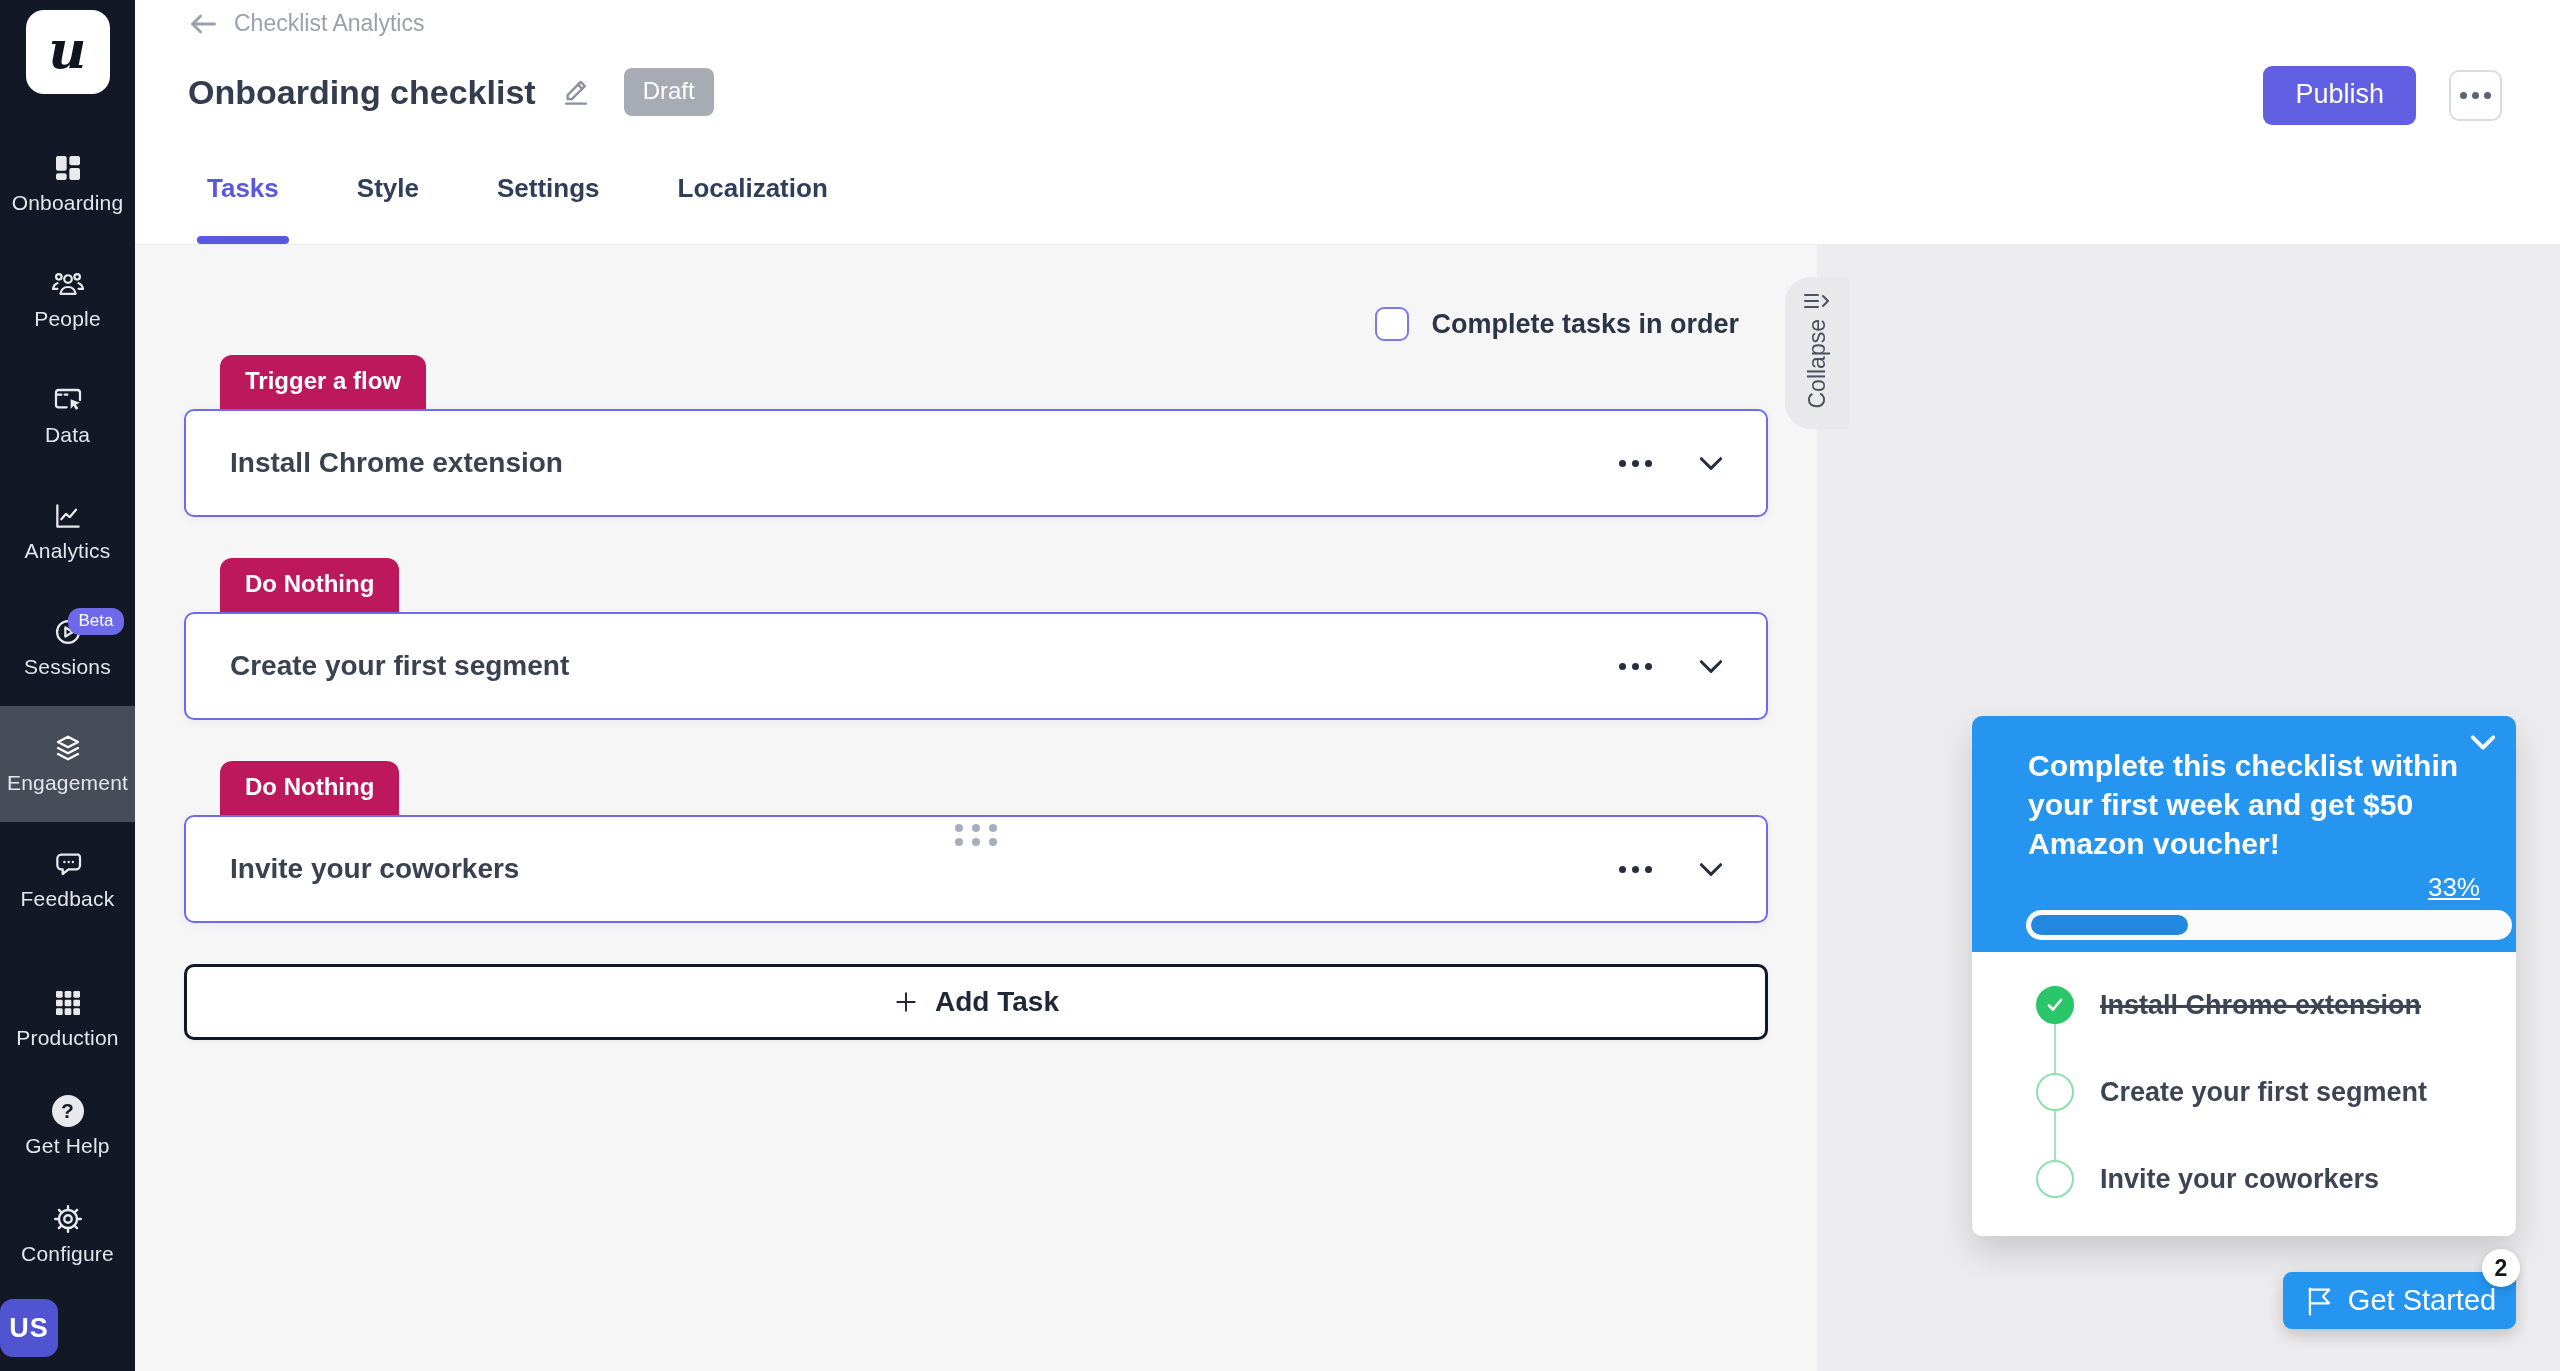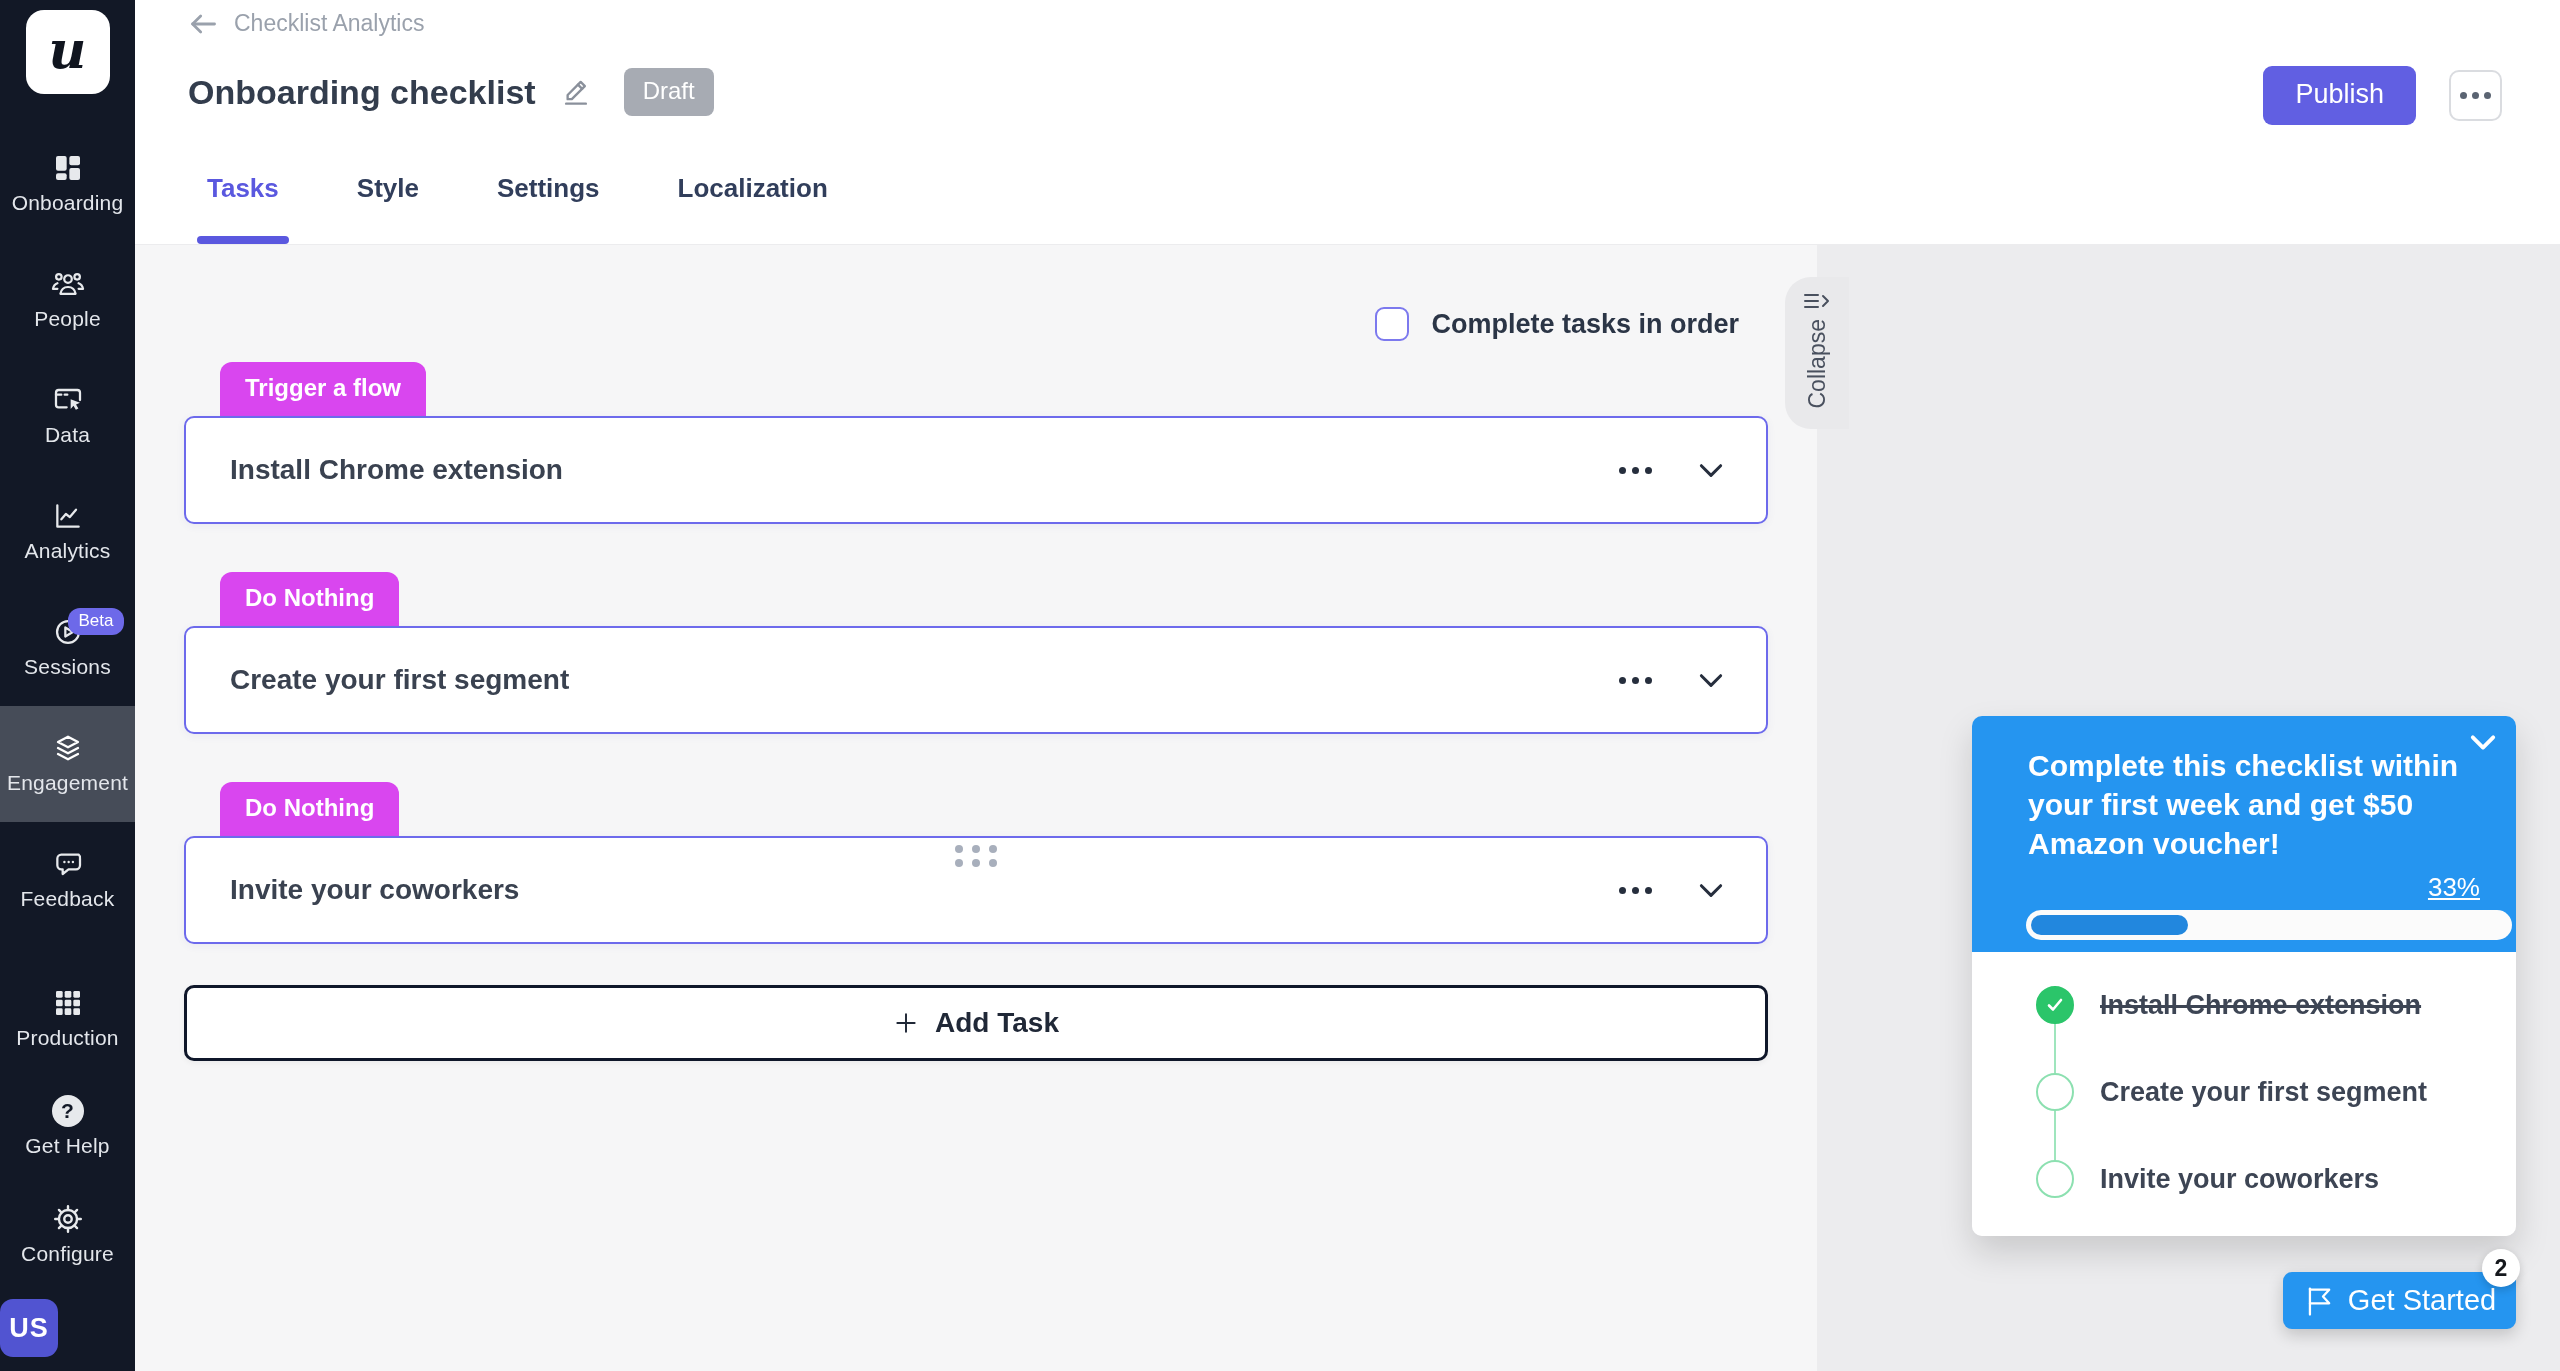--- a/index.html
+++ b/index.html
@@ -49,22 +49,22 @@
   .tab.active { color:#5a58df; }
   .tab.active::after { content:""; position:absolute; left:-10px; right:-10px; bottom:0;
     height:8px; border-radius:5px; background:#5a58df; }
 
   
   .canvas { position:absolute; left:135px; top:245px; width:1682px; height:1126px; background:#f6f6f7;font-weight:bold; }
   .order-row { position:absolute; top:62px; right:78px; display:flex; align-items:center; gap:22px; }
   .checkbox { width:34px; height:34px; background:#fff; border:2px solid #7c79ee; border-radius:9px; cursor:pointer; }
   .order-row .lbl { font-size:27px; color:#2b3546; }
   .task-stack { position:absolute; left:49px; top:110px; width:1584px; }
-  .trigger-badge { display:inline-block; margin-left:36px; background:#d946ef; color:#fff;
-    font-size:24px; padding:12px 25px 14px; border-radius:12px 12px 0 0; cursor:pointer;margin-top:7px; }
+  .trigger-badge { display:inline-block; margin-left:36px; background:#be185d; color:#fff;
+    font-size:24px; padding:12px 25px 14px; border-radius:12px 12px 0 0; cursor:pointer; }
   .task-card { position:relative; height:108px; background:#fff; border:2px solid #6d6aec;
     border-radius:10px; display:flex; align-items:center; padding:0 40px 0 44px;
     box-shadow:0 2px 8px rgba(80,80,160,0.07); cursor:pointer; }
   .task-card + .badge-row { margin-top:41px; }
   .task-title { font-size:28px; color:#3a4250; flex:1 1 auto; }
   .card-controls { display:flex; align-items:center; gap:42px; }
   .dots-menu { display:flex; gap:6px; cursor:pointer; padding:6px 2px; }
   .dots-menu i { width:7px; height:7px; border-radius:50%; background:#262e3d; }
   .drag-handle { position:absolute; top:7px; left:50%; transform:translateX(-50%);
     display:grid; grid-template-columns:repeat(3,8px); gap:6px 9px; cursor:grab; }

